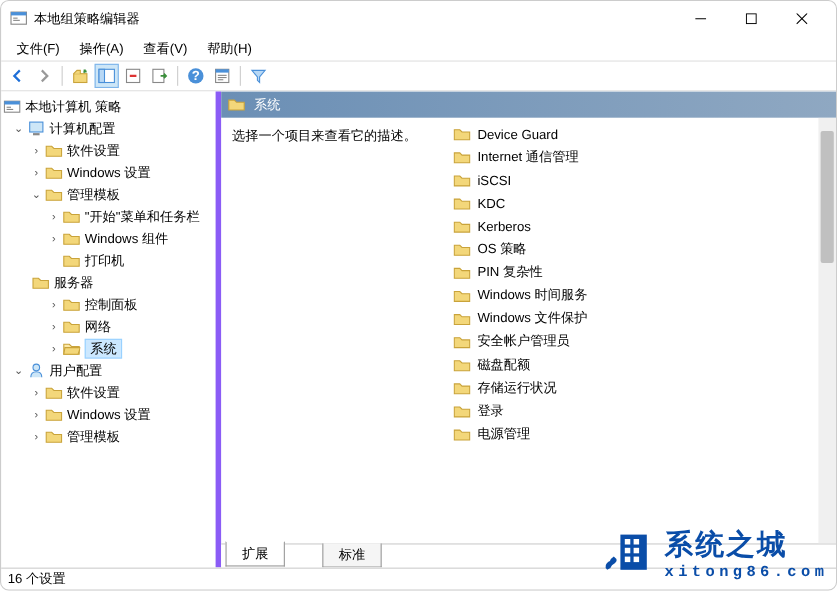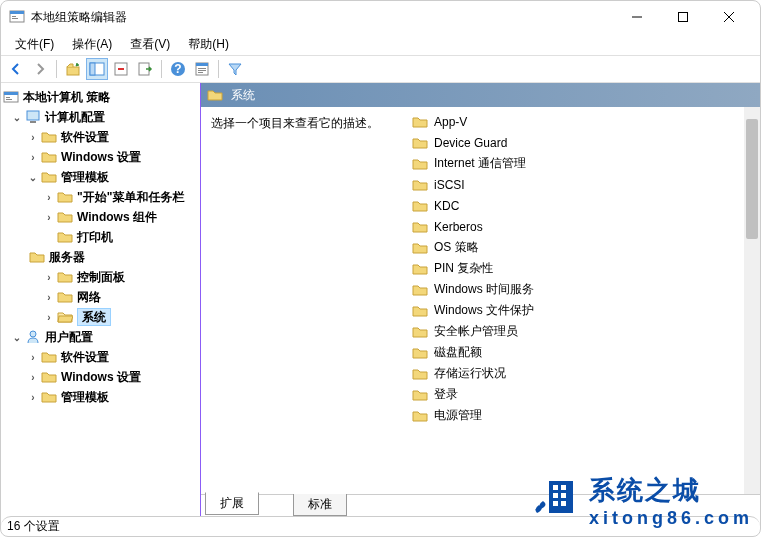--- a/index.html
+++ b/index.html
@@ -10,45 +10,45 @@
 .title-text { flex: 1; font-size: 12px; font-family: Liberation Serif, serif; }
 .win-controls { display: flex; gap: 0; }
 .win-btn { width: 46px; height: 32px; display: flex; align-items: center; justify-content: center; }
 .win-btn svg { width: 10px; height: 10px; }
 .menubar { height: 22px; display: flex; align-items: center; padding: 0 6px; gap: 2px; }
 .menu-item { padding: 2px 8px; }
 .toolbar { height: 28px; border-top: 1px solid #e0e0e0; border-bottom: 1px solid #e0e0e0; display: flex; align-items: center; padding: 0 4px; gap: 2px; }
 .tb-btn { width: 22px; height: 22px; display: flex; align-items: center; justify-content: center; border: 1px solid transparent; }
 .tb-sep { width: 1px; height: 18px; background: #ccc; margin: 0 3px; }
 .content { flex: 1; display: flex; overflow: hidden; }
-.tree-pane { width: 200px; border-right: 1px solid #8b5cf6; overflow: auto; padding: 4px 0; font-weight: bold; }
+.tree-pane { width: 200px; border-right: 5px solid #8b5cf6; overflow: auto; padding: 4px 0; }
 .tree-item { display: flex; align-items: center; height: 20px; padding-right: 4px; white-space: nowrap; }
 .tree-toggle { width: 16px; height: 16px; display: flex; align-items: center; justify-content: center; font-size: 10px; color: #555; }
 .tree-icon { width: 16px; height: 16px; margin-right: 4px; flex-shrink: 0; }
 .tree-label { font-size: 12px; }
 .tree-selected { background: #cce8ff; border: 1px solid #99d1ff; height: 18px; }
 .detail-pane { flex: 1; display: flex; flex-direction: column; overflow: hidden; }
 .detail-header { height: 24px; background: linear-gradient(to right, #6b8fb5, #8fa8c2); color: #fff; display: flex; align-items: center; padding: 0 6px; }
 .detail-header .folder-icon { margin-right: 8px; }
 .detail-header-text { font-size: 12px; color: #fff; }
 .detail-body { flex: 1; display: flex; overflow: hidden; position: relative; }
 .desc-col { width: 205px; padding: 8px 10px; font-size: 12px; }
 .items-col { flex: 1; overflow-y: auto; padding: 4px 0; }
 .folder-row { display: flex; align-items: center; height: 21px; padding: 0 6px; }
 .folder-row .folder-icon { margin-right: 6px; }
 .tabs { height: 22px; display: flex; align-items: flex-end; border-top: 1px solid #ccc; padding-left: 4px; background: #fff; gap: 35px; }
 .tab { padding: 2px 14px; border: 1px solid #999; border-top: none; background: #f5f5f5; font-size: 12px; margin-right: -1px; }
 .tab.active { background: #fff; border-top: 1px solid #fff; position: relative; top: -1px; }
-.statusbar { height: 20px; border-top: 1px solid #ccc; display: flex; align-items: center; padding: 0 6px; font-size: 12px; border-radius: 10px; }
+.statusbar { height: 20px; border-top: 1px solid #ccc; display: flex; align-items: center; padding: 0 6px; font-size: 12px; }
 .scrollbar-v { position: absolute; right: 0; top: 0; bottom: 0; width: 16px; background: #f0f0f0; }
 .scroll-thumb { position: absolute; left: 2px; right: 2px; top: 12px; height: 120px; background: #c0c0c0; border-radius: 2px; }
 .watermark { position: absolute; right: 8px; bottom: 8px; display: flex; align-items: flex-start; gap: 10px; pointer-events: none; }
 .wm-text { font-family: "Microsoft YaHei", sans-serif; }
 .wm-cn { font-size: 26px; font-weight: 700; color: #0a4da8; letter-spacing: 2px; }
-.wm-en { font-size: 18px; font-weight: 700; color: #0a4da8; letter-spacing: 4px; }
+.wm-en { font-size: 14px; font-weight: 700; color: #0a4da8; letter-spacing: 4px; font-family: Liberation Mono, monospace; }
 </style>
 </head>
 <body>
 
 <div class="window">
 
   <div class="titlebar">
     <svg class="title-icon" viewBox="0 0 16 16">
       <rect x="1" y="2" width="14" height="11" fill="#fff" stroke="#888"></rect>
       <rect x="1" y="2" width="14" height="3" fill="#4a90d9"></rect>
@@ -285,26 +285,20 @@
         <svg class="folder-icon" width="16" height="16" viewBox="0 0 16 16">
             <path d="M1 4 L6 4 L8 6 L15 6 L15 13 L1 13 Z" fill="#f3d77a" stroke="#c9a33a"></path>
           </svg>
         <span class="detail-header-text">系统</span>
       </div>
       <div class="detail-body">
         <div class="desc-col">
           <span>选择一个项目来查看它的描述。</span>
         </div>
         <div class="items-col" id="items-col">
-            <div class="folder-row">
-              <svg class="folder-icon" width="16" height="16" viewBox="0 0 16 16">
-                <path d="M1 4 L6 4 L8 6 L15 6 L15 13 L1 13 Z" fill="#f3d77a" stroke="#c9a33a"></path>
-              </svg>
-              <span>App-V</span>
-            </div>
             <div class="folder-row">
               <svg class="folder-icon" width="16" height="16" viewBox="0 0 16 16">
                 <path d="M1 4 L6 4 L8 6 L15 6 L15 13 L1 13 Z" fill="#f3d77a" stroke="#c9a33a"></path>
               </svg>
               <span>Device Guard</span>
             </div>
             <div class="folder-row">
               <svg class="folder-icon" width="16" height="16" viewBox="0 0 16 16">
                 <path d="M1 4 L6 4 L8 6 L15 6 L15 13 L1 13 Z" fill="#f3d77a" stroke="#c9a33a"></path>
               </svg>

